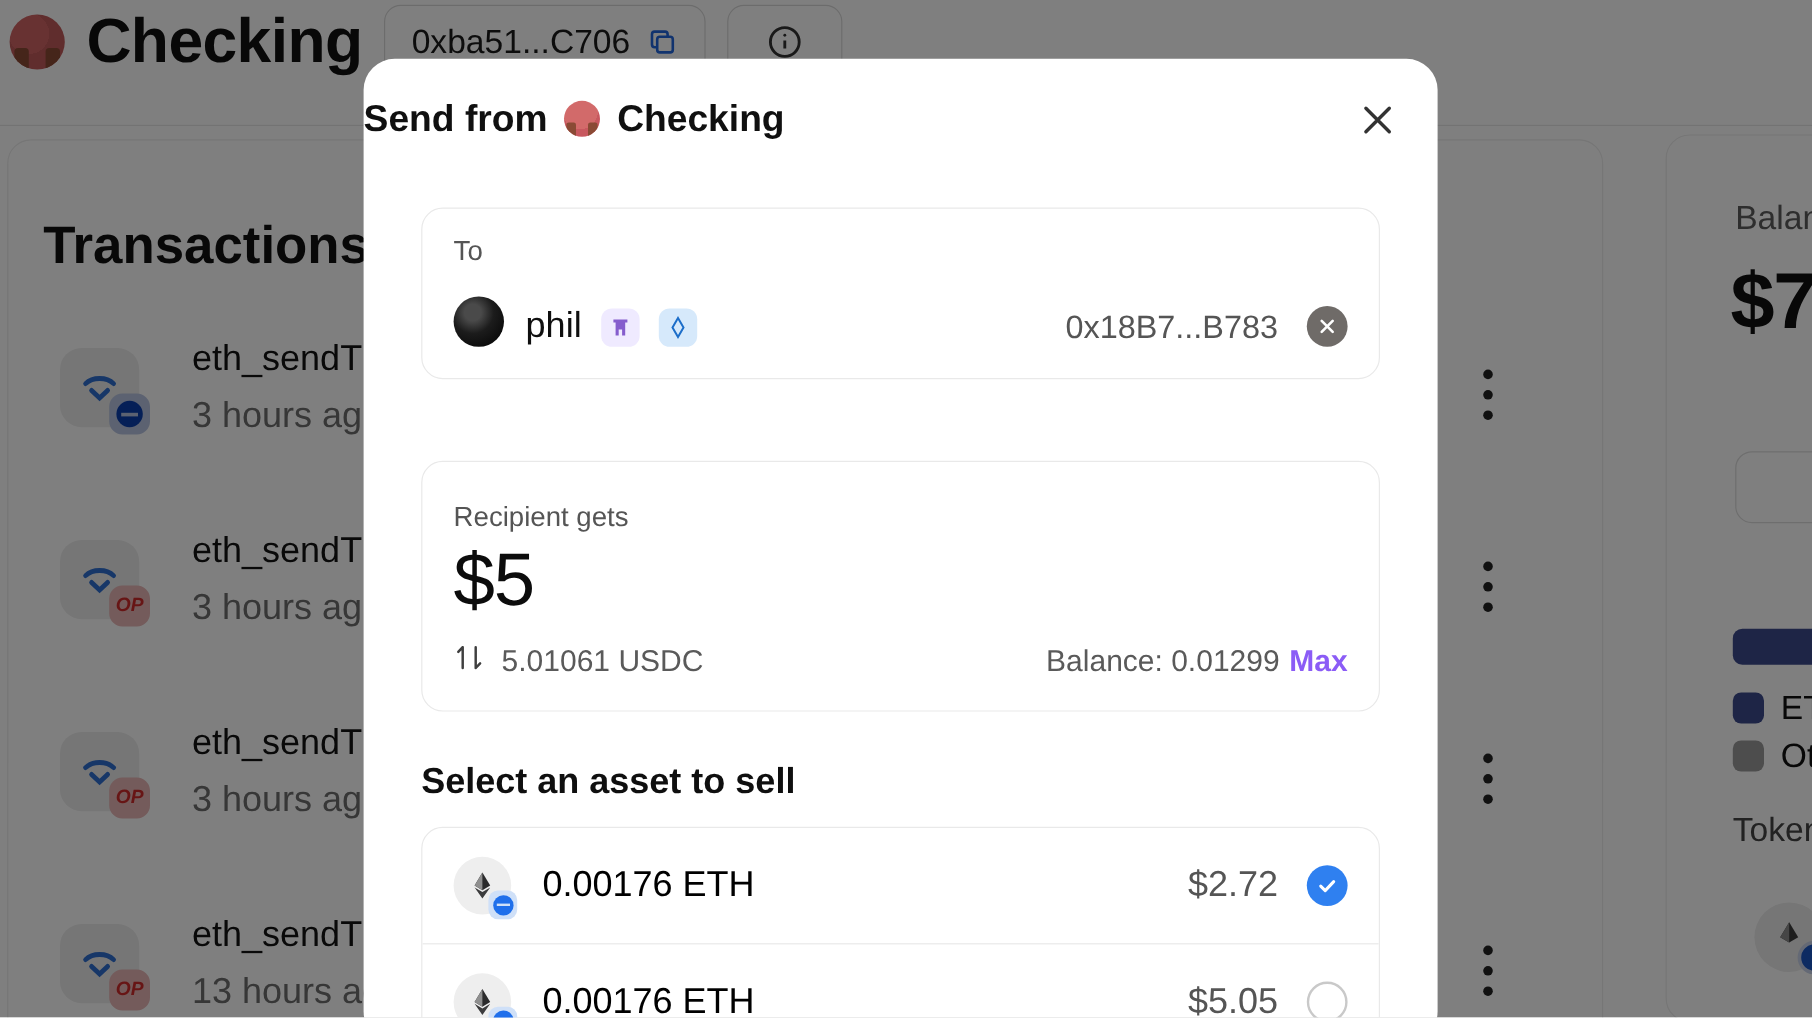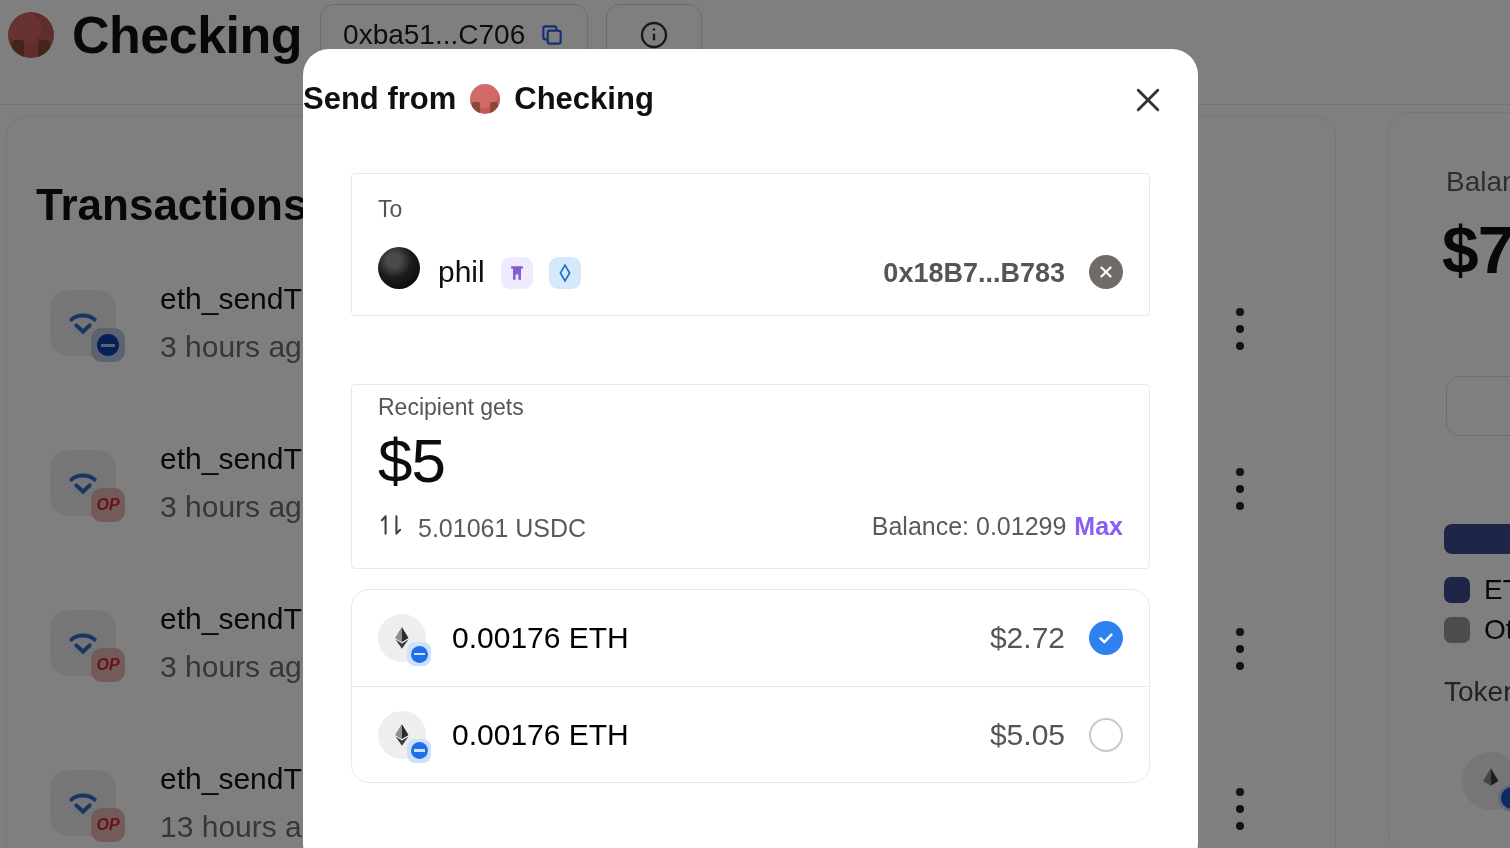--- a/index.html
+++ b/index.html
@@ -97,56 +97,56 @@
   .modal-title { font-size: 31px; font-weight: 600; display: flex; align-items: center; gap: 14px; color: #101010; }
   .title-av {
     width: 30px; height: 30px; border-radius: 50%; position: relative; overflow: hidden;
     background: radial-gradient(circle at 45% 30%, #d26a6a 0 55%, #c8585f 55% 100%);
   }
   .title-av::before { content: ""; position: absolute; left: 2px; bottom: 0; width: 8px; height: 12px; background: #8a4a35; border-radius: 2px 2px 0 0; }
   .title-av::after { content: ""; position: absolute; right: 2px; bottom: 0; width: 8px; height: 12px; background: #8a4a35; border-radius: 2px 2px 0 0; }
   .close-x { position: absolute; right: 32px; top: 33px; width: 36px; height: 36px; cursor: pointer; }
 
   .card {
-    margin: 0 48px; border: 1px solid #e9e9e9; border-radius: 4px; background: #fff;
+    margin: 0 48px; border: 1px solid #e9e9e9; border-radius: 18px; background: #fff;
   }
   .to-card { margin-top: 24px; padding: 22px 26px 26px; }
   .to-label { font-size: 23px; color: #555; }
   .to-row { display: flex; align-items: flex-end; margin-top: 24px; }
   .to-avatar {
     width: 42px; height: 42px; border-radius: 50%; flex: none;
     background: radial-gradient(circle at 38% 32%, #4a4a4a 0 18%, #1c1c1c 45%, #000 100%);
   }
   .to-name { font-size: 30px; font-weight: 500; margin-left: 18px; color: #0f0f0f; }
   .badge-sq { width: 32px; height: 32px; border-radius: 9px; display: flex; align-items: center; justify-content: center; margin-left: 16px; flex: none; }
   .badge-fc { background: #efeaff; }
   .badge-ens { background: #d6e9fb; }
-  .to-addr { margin-left: auto; font-size: 27px; color: #555; font-weight: bold; }
+  .to-addr { margin-left: auto; font-size: 27px; color: #555; }
   .to-remove {
     width: 34px; height: 34px; border-radius: 50%; background: #6f6b68;
     display: flex; align-items: center; justify-content: center; margin-left: 24px; cursor: pointer; flex: none;
   }
 
-  .amt-card { margin-top: 68px; padding: 9px 26px 24px; position: relative; }
+  .amt-card { margin-top: 68px; padding: 32px 26px 24px; position: relative; }
   .amt-label { font-size: 23px; color: #555; }
   .amt-main { display: flex; align-items: center; justify-content: space-between; margin-top: 4px; }
   .amt-value { font-size: 62px; font-weight: 500; letter-spacing: -1px; color: #0c0c0c; }
   .token-pill {
     display: flex; align-items: center; gap: 16px;
     border: 1px solid #e3e3e3; border-radius: 34px; padding: 12px 22px 12px 16px;
     cursor: pointer;
   }
   .usdc-ic { position: relative; width: 42px; height: 42px; flex: none; }
   .usdc-ic .net {
     position: absolute; right: -4px; bottom: -3px; width: 22px; height: 22px; border-radius: 50%;
     background: #1f6feb; border: 3px solid #cfe0f8;
   }
   .usdc-ic .net::after { content: ""; position: absolute; left: 3px; top: 7px; width: 10px; height: 2.5px; background: #cfe0f8; }
   .token-sym { font-size: 29px; font-weight: 500; color: #111; }
-  .amt-foot { display: flex; align-items: flex-start; justify-content: space-between; margin-top: 16px; }
+  .amt-foot { display: flex; align-items: center; justify-content: space-between; margin-top: 16px; }
   .alt-amt { display: flex; align-items: center; gap: 14px; font-size: 25px; color: #5a5a5a; }
   .bal-text { font-size: 25px; color: #5a5a5a; }
   .bal-text b { color: #8b5cf6; font-weight: 700; margin-left: 8px; }
 
   .sell-title { margin: 42px 0 0 48px; font-size: 30px; font-weight: 600; color: #0f0f0f; }
   .asset-list { margin: 20px 48px 0; border: 1px solid #e9e9e9; border-radius: 18px; overflow: hidden; }
   .asset-row { display: flex; align-items: center; height: 96px; padding: 0 26px; cursor: pointer; }
   .asset-row + .asset-row { border-top: 1px solid #e9e9e9; }
   .eth-ic { position: relative; width: 48px; height: 48px; border-radius: 50%; background: #eeeeee; display: flex; align-items: center; justify-content: center; flex: none; }
   .eth-ic .net { position: absolute; right: -5px; bottom: -4px; width: 24px; height: 24px; border-radius: 8px; background: #cfe0f8; display: flex; align-items: center; justify-content: center; }
@@ -353,20 +353,21 @@
             </svg>
           </span>
           <span>5.01061 USDC</span>
         </div>
         <div class="bal-text">
           <span>Balance: 0.01299</span><b>Max</b>
         </div>
       </div>
     </div>
 
+    <div class="sell-title">Select an asset to sell</div>
 
     <div class="asset-list">
       <div class="asset-row">
         <span class="eth-ic">
           <svg viewBox="0 0 24 24" width="26" height="26">
             <path d="M12 2l6 10-6 3.6L6 12z" fill="#2b2b2c"></path>
               <path d="M12 2v13.6L6 12z" fill="#8f8f8f"></path>
             <path d="M12 17l6-3.6L12 22l-6-8.6z" fill="#3c3c3d"></path>
           </svg>
           <span class="net">

